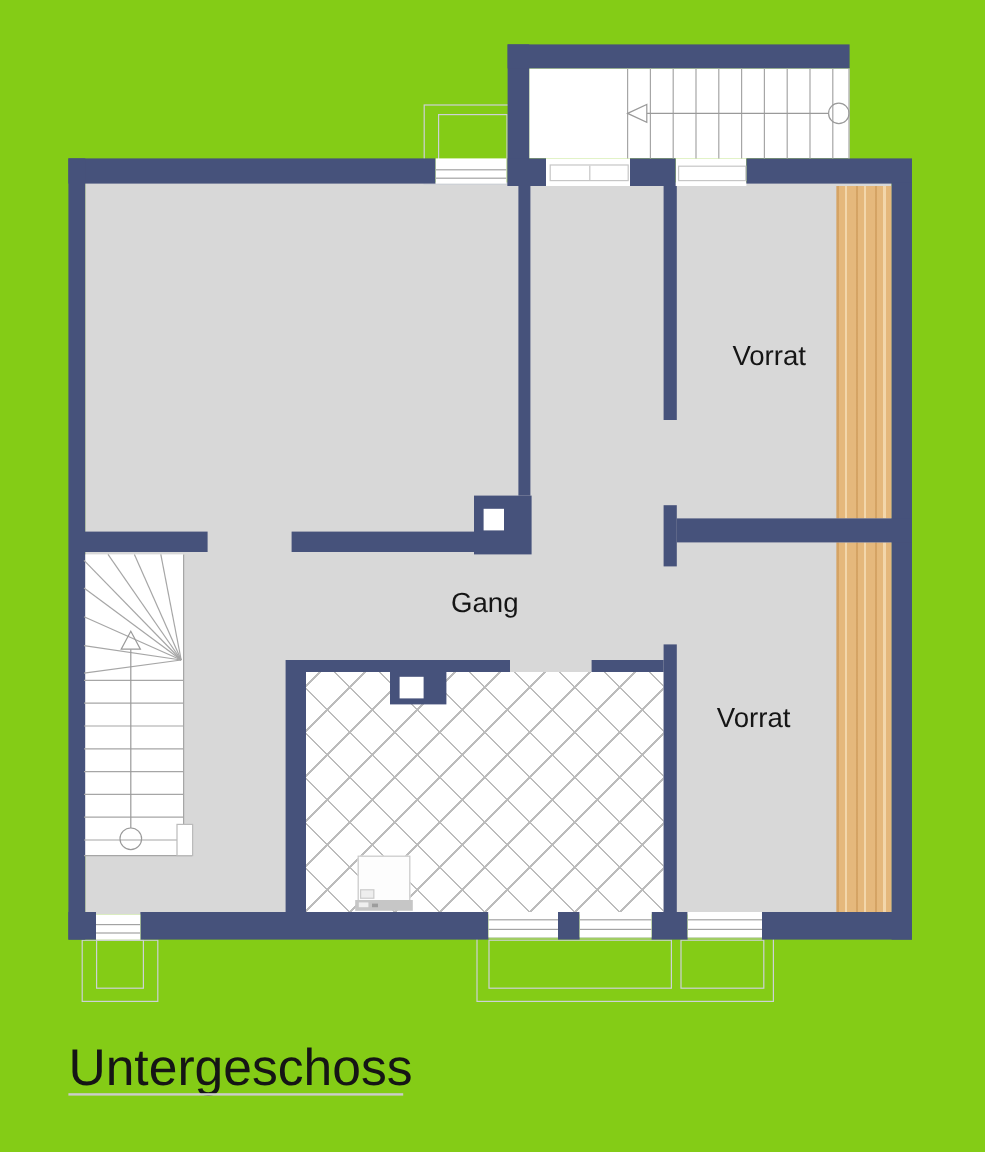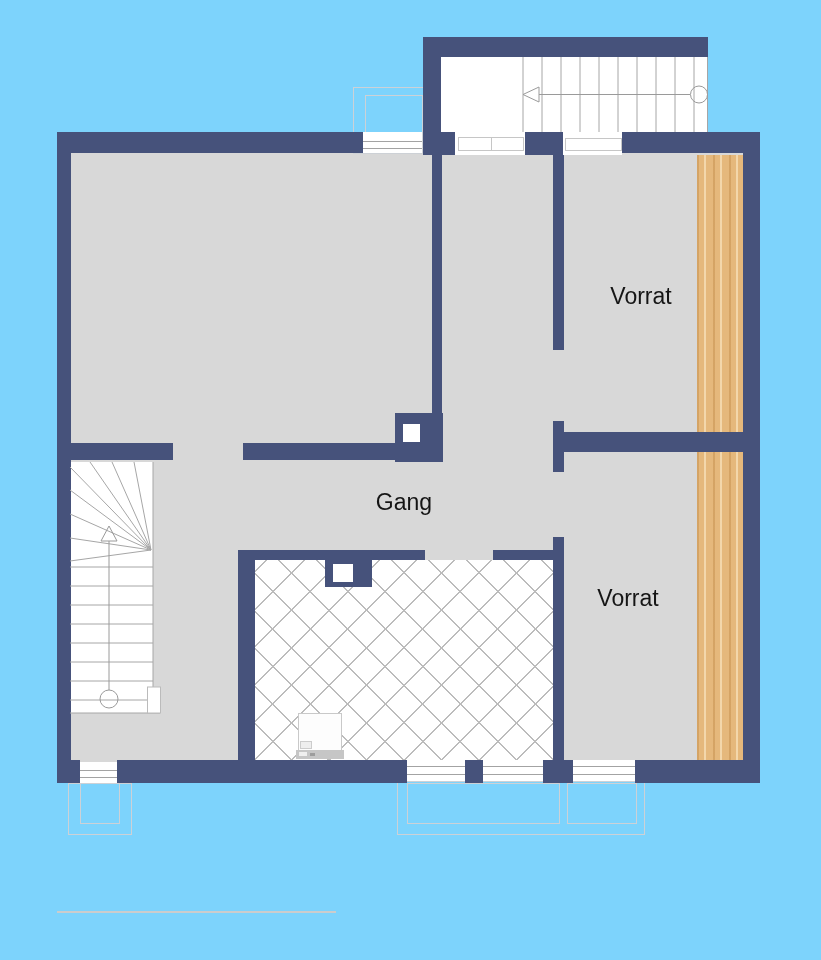--- a/index.html
+++ b/index.html
@@ -1,20 +1,20 @@
 <!DOCTYPE html>
 <html style="--wall: #46527b; --floor: #d8d8d8; --wood: #e5b87c; --wood-streak: #d2a05f; --hatch-line: #bcbcbc; --line: #a3a3a3; --outline: #cdd1d6; --text: #151515; --underline: #cccccc;"><head>
 <meta charset="utf-8">
 <style>
   :root{
     --wall:#46527b; --floor:#d8d8d8; --wood:#e5b87c; --wood-streak:#d2a05f;
     --hatch-line:#bcbcbc; --line:#a3a3a3; --outline:#cdd1d6; --text:#151515; --underline:#cccccc;
   }
   html,body{margin:0;padding:0;background:#fff;}
-  #plan{position:relative;width:821px;height:960px;background:#7dd3fc;overflow:hidden;
+  #plan{position:relative;width:821px;height:960px;background:#84cc16;overflow:hidden;
         font-family:"Liberation Sans",sans-serif;}
   .abs{position:absolute;}
   .wall{position:absolute;background:var(--wall);}
   .floor{position:absolute;background:var(--floor);}
   .white{position:absolute;background:#fff;}
   .shaft{position:absolute;border:1px solid var(--outline);background:transparent;}
   .hatch{position:absolute;background-color:#fff;
     background-image:
       repeating-linear-gradient(45deg,transparent 0,transparent 25px,var(--hatch-line) 25px,var(--hatch-line) 26.5px),
       repeating-linear-gradient(-45deg,transparent 0,transparent 25px,var(--hatch-line) 25px,var(--hatch-line) 26.5px);}
@@ -167,15 +167,16 @@
     <div class="machine-band">
       <div class="mdot1"></div>
       <div class="mdot2"></div>
     </div>
   </div>
 
   <div class="label" style="left:576px;top:283px;width:130px;">Vorrat</div>
   <div class="label" style="left:563px;top:585px;width:130px;">Vorrat</div>
   <div class="label" style="left:354px;top:489px;width:100px;">Gang</div>
 
+  <div id="title">Untergeschoss</div>
   <div id="title-underline"></div>
 
 </div>
 
 </body></html>

